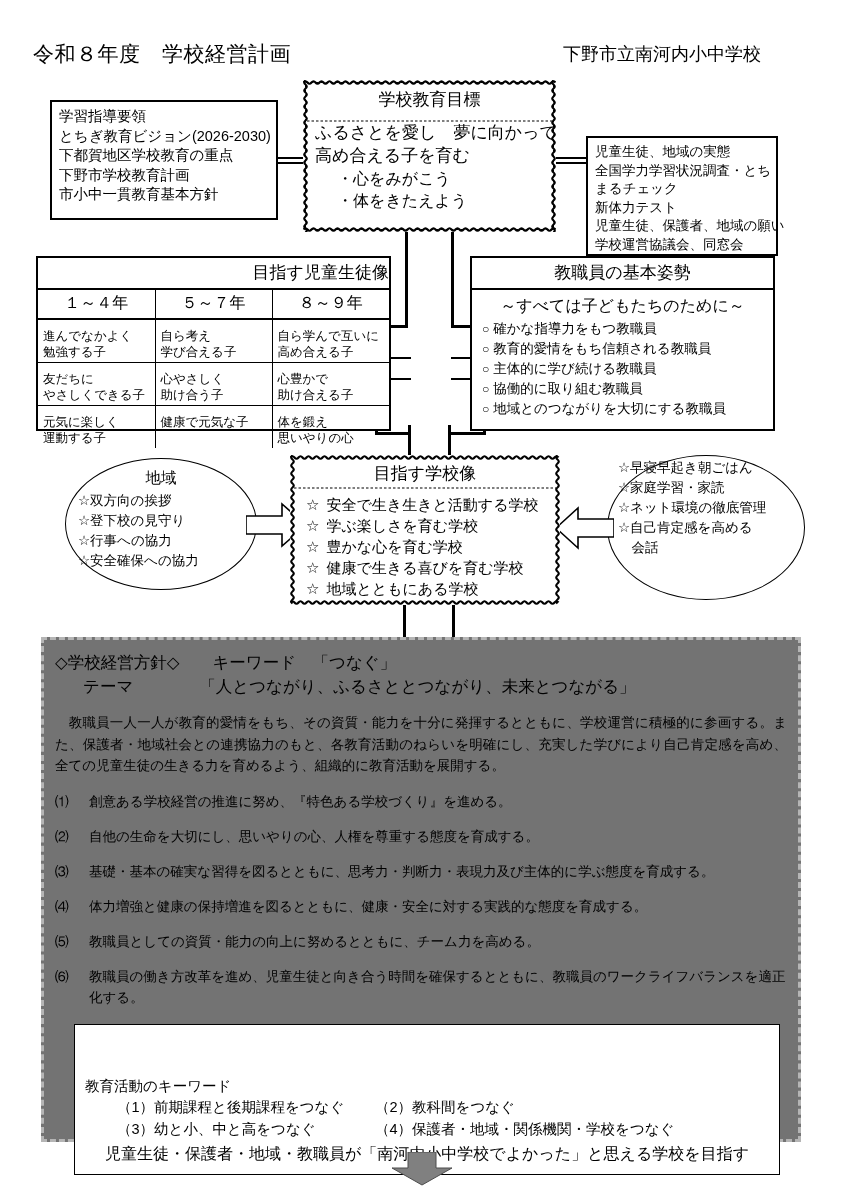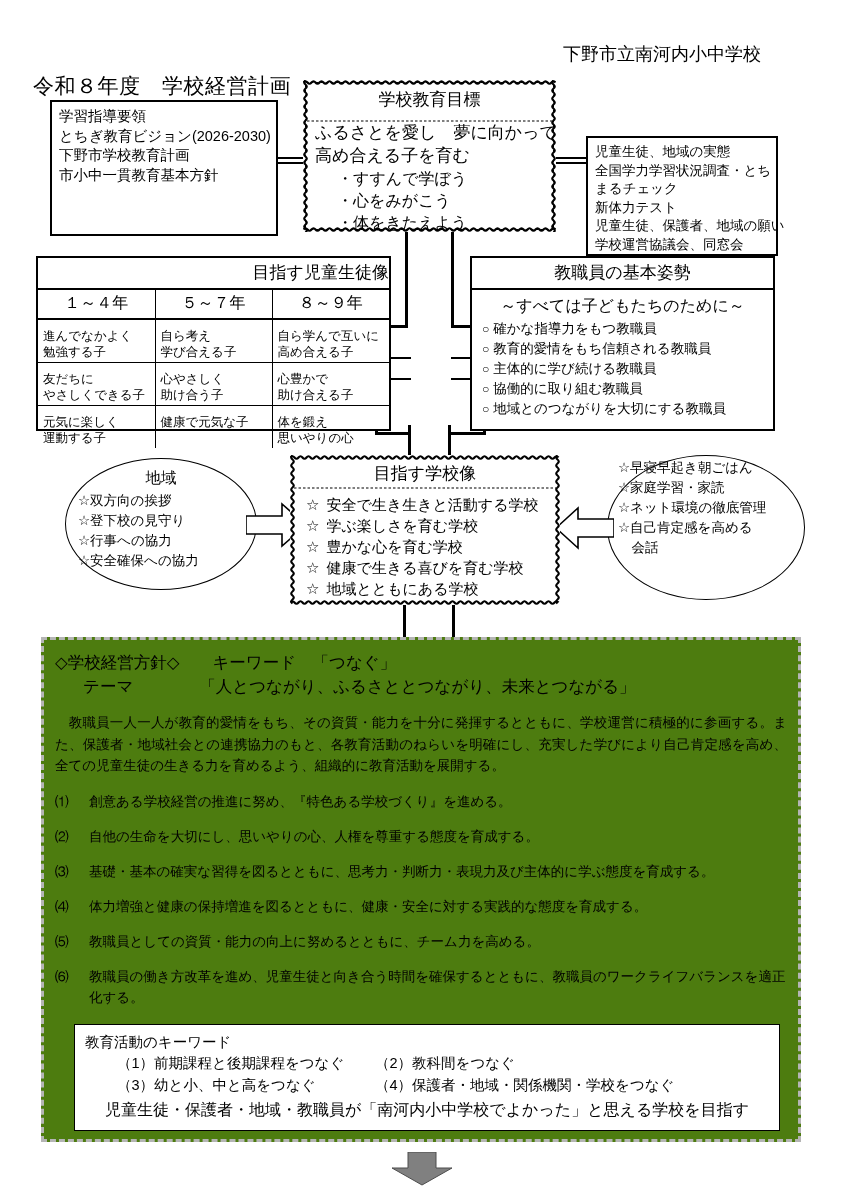--- a/index.html
+++ b/index.html
@@ -19,21 +19,20 @@
     background: #ffffff;
   }
   .abs { position: absolute; box-sizing: border-box; }
 
   
   #doc-title {
     left: 33px; top: 40px;
     font-size: 21px;
     letter-spacing: 0.5px;
     white-space: nowrap;
-    margin-top: 32px;
   }
   #school-name {
     left: 563px; top: 42px;
     font-size: 18px;
     white-space: nowrap;
   }
 
   
   .plainbox {
     border: 2px solid #000;
@@ -164,21 +163,21 @@
     font-size: 15px;
     line-height: 21px;
     white-space: nowrap;
   }
   #target-body li .st { margin-right: 7px; }
 
   
   #policy-section {
     left: 41px; top: 637px;
     width: 760px; height: 505px;
-    background: #4d7c0f;
+    background: #737373;
   }
   #policy-section .dashborder {
     position: absolute; left:0; top:0; width:100%; height:100%;
     border: 3px dashed #b5b5b5;
     box-sizing: border-box;
     pointer-events: none;
   }
   #policy-inner { position: relative; padding: 13px 14px 0 14px; }
   #policy-head-1 {
     font-size: 16.5px;
@@ -207,21 +206,21 @@
   .policy-item .pnum { flex: 0 0 auto; width: 34px; }
   .policy-item .ptext { flex: 1 1 auto; }
 
   
   #keyword-box {
     margin: 16px 7px 0 19px;
     border: 1.6px solid #000;
     background: #fff;
     padding: 7px 10px 9px 10px;
   }
-  #kw-title { font-size: 14.5px; line-height: 20px; }
+  #kw-title { font-size: 14.5px; line-height: 20px; margin-top: 44px; }
   .kw-row {
     font-size: 14.5px;
     line-height: 22px;
     padding-left: 32px;
     white-space: nowrap;
   }
   .kw-row .kw-b { display: inline-block; width: 258px; }
   #kw-final {
     text-align: center;
     font-size: 16px;
@@ -267,24 +266,25 @@
   <div class="abs vline" style="left:375px; top:405px; width:3px; height:30px;"></div>
   <div class="abs hline" style="left:375px; top:432px; width:36px; height:3px;"></div>
   <div class="abs vline" style="left:408px; top:425px; width:3px; height:35px;"></div>
   <div class="abs vline" style="left:448px; top:425px; width:3px; height:35px;"></div>
   <div class="abs hline" style="left:448px; top:432px; width:38px; height:3px;"></div>
   <div class="abs vline" style="left:483px; top:405px; width:3px; height:30px;"></div>
 
   <div class="abs vline" style="left:403px; top:605px; width:3px; height:35px;"></div>
   <div class="abs vline" style="left:452px; top:605px; width:3px; height:35px;"></div>
 
-  <div class="abs plainbox" id="left-sources" style="left:50px; top:100px; width:228px; height:136px;">
+  <div class="abs plainbox" id="left-sources" style="left:50px; top:100px; width:228px; height:120px;">
     <div class="boxlines">
       <div>学習指導要領</div>
       <div>とちぎ教育ビジョン(2026-2030)</div>
+      <div>下都賀地区学校教育の重点</div>
       <div>下野市学校教育計画</div>
       <div>市小中一貫教育基本方針</div>
     </div>
   </div>
 
   <div class="abs plainbox" id="right-sources" style="left:586px; top:100px; width:192px; height:120px;margin-top:36px;">
     <div class="boxlines" style="font-size:13.5px; line-height:18.5px;">
       <div>児童生徒、地域の実態</div>
       <div>全国学力学習状況調査・とち</div>
       <div>まるチェック</div>
@@ -303,21 +303,20 @@
       <path d="M2.5,0.5 Q0,2.5 2.5,4.5 Q5,6.5 2.5,8.5 Q0,10.5 2.5,12.5 Q5,14.5 2.5,16.5 Q0,18.5 2.5,20.5 Q5,22.5 2.5,24.5 Q0,26.5 2.5,28.5 Q5,30.5 2.5,32.5 Q0,34.5 2.5,36.5 Q5,38.5 2.5,40.5 Q0,42.5 2.5,44.5 Q5,46.5 2.5,48.5 Q0,50.5 2.5,52.5 Q5,54.5 2.5,56.5 Q0,58.5 2.5,60.5 Q5,62.5 2.5,64.5 Q0,66.5 2.5,68.5 Q5,70.5 2.5,72.5 Q0,74.5 2.5,76.5 Q5,78.5 2.5,80.5 Q0,82.5 2.5,84.5 Q5,86.5 2.5,88.5 Q0,90.5 2.5,92.5 Q5,94.5 2.5,96.5 Q0,98.5 2.5,100.5 Q5,102.5 2.5,104.5 Q0,106.5 2.5,108.5 Q5,110.5 2.5,112.5 Q0,114.5 2.5,116.5 Q5,118.5 2.5,120.5 Q0,122.5 2.5,124.5 Q5,126.5 2.5,128.5 Q0,130.5 2.5,132.5 Q5,134.5 2.5,136.5 Q0,138.5 2.5,140.5 Q5,142.5 2.5,144.5 Q0,146.5 2.5,148.5 Q5,150.5 2.5,152.5" fill="none" stroke="#000" stroke-width="2.2"></path>
       <path d="M250.5,0.5 Q248,2.5 250.5,4.5 Q253,6.5 250.5,8.5 Q248,10.5 250.5,12.5 Q253,14.5 250.5,16.5 Q248,18.5 250.5,20.5 Q253,22.5 250.5,24.5 Q248,26.5 250.5,28.5 Q253,30.5 250.5,32.5 Q248,34.5 250.5,36.5 Q253,38.5 250.5,40.5 Q248,42.5 250.5,44.5 Q253,46.5 250.5,48.5 Q248,50.5 250.5,52.5 Q253,54.5 250.5,56.5 Q248,58.5 250.5,60.5 Q253,62.5 250.5,64.5 Q248,66.5 250.5,68.5 Q253,70.5 250.5,72.5 Q248,74.5 250.5,76.5 Q253,78.5 250.5,80.5 Q248,82.5 250.5,84.5 Q253,86.5 250.5,88.5 Q248,90.5 250.5,92.5 Q253,94.5 250.5,96.5 Q248,98.5 250.5,100.5 Q253,102.5 250.5,104.5 Q248,106.5 250.5,108.5 Q253,110.5 250.5,112.5 Q248,114.5 250.5,116.5 Q253,118.5 250.5,120.5 Q248,122.5 250.5,124.5 Q253,126.5 250.5,128.5 Q248,130.5 250.5,132.5 Q253,134.5 250.5,136.5 Q248,138.5 250.5,140.5 Q253,142.5 250.5,144.5 Q248,146.5 250.5,148.5 Q253,150.5 250.5,152.5" fill="none" stroke="#000" stroke-width="2.2"></path>
       <path d="M4,41 H249" stroke="#000" stroke-width="1.2" fill="none" stroke-dasharray="2.5 2"></path>
     </svg>
     <div class="zz-content">
       <div class="box-title" style="padding-top:8px;">学校教育目標</div>
       <div id="goal-body">
         <div class="goal-main">ふるさとを愛し　夢に向かって</div>
         <div class="goal-main">高め合える子を育む</div>
         <ul>
-          <li>すすんで学ぼう</li>
           <li>心をみがこう</li>
           <li>体をきたえよう</li>
         </ul>
       </div>
     </div>
   </div>
 
   <div class="abs" id="student-table">
     <div class="tbl-title">目指す児童生徒像</div>
     <table>

